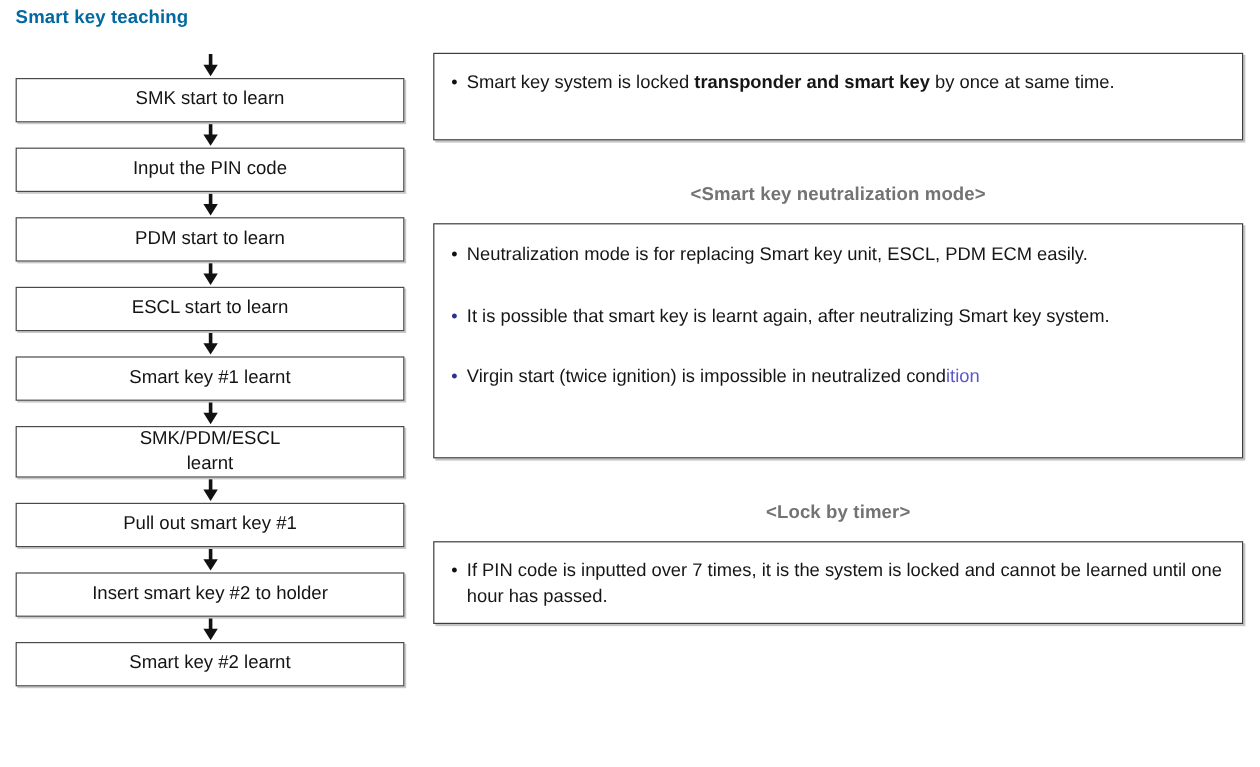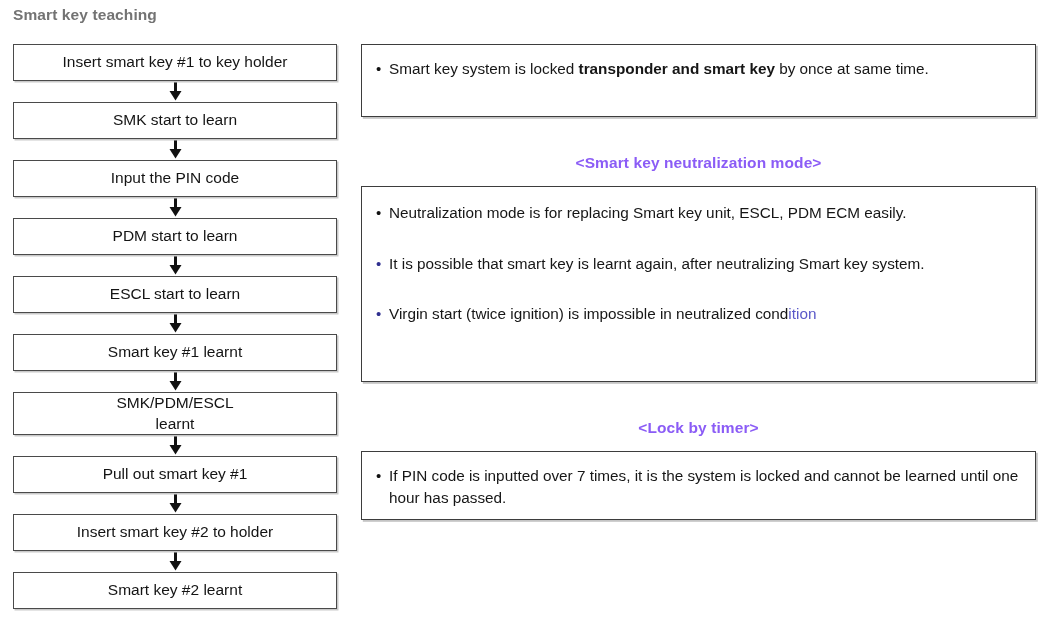--- a/index.html
+++ b/index.html
@@ -17,21 +17,21 @@
   }
 
   
   .page-title {
     position: absolute;
     left: 13px;
     top: 6px;
     font-size: 15.5px;
     font-weight: bold;
     letter-spacing: 0.1px;
-    color: #737373;
+    color: #0369a1;
     white-space: nowrap;
   }
 
   
   .flow-column {
     position: absolute;
     left: 13px;
     top: 44px;
     width: 324px;
   }
@@ -84,21 +84,21 @@
     border: 1.3px solid #3d3d3d;
     background: #ffffff;
     box-shadow: 1.8px 1.8px 0 0 #c4c4c4;
     padding: 13px 16px 13px 14px;
   }
 
   .section-heading {
     text-align: center;
     font-size: 15.5px;
     font-weight: bold;
-    color: #8b5cf6;
+    color: #737373;
     width: 675px;
     letter-spacing: 0.1px;
   }
 
   .bullet-row {
     display: flex;
     align-items: flex-start;
     font-size: 15.3px;
     line-height: 1.42;
     color: #161616;
@@ -118,23 +118,20 @@
   .gap-29 { height: 29px; }
   .gap-37 { height: 37px; }
 </style>
 </head>
 <body>
 
 <div class="page-title">Smart key teaching</div>
 
 <div class="flow-column">
 
-  <div class="flow-step">
-    <div class="flow-box">Insert smart key #1 to key holder</div>
-  </div>
   <div class="flow-arrow">
     <svg width="15" height="19" viewBox="0 0 15 19" aria-hidden="true">
       <rect x="6" y="0" width="3" height="11" fill="#111111"></rect>
       <polygon points="1.5,9 13.5,9 7.5,18.5" fill="#111111"></polygon>
     </svg>
   </div>
 
   <div class="flow-step">
     <div class="flow-box">SMK start to learn</div>
   </div>

